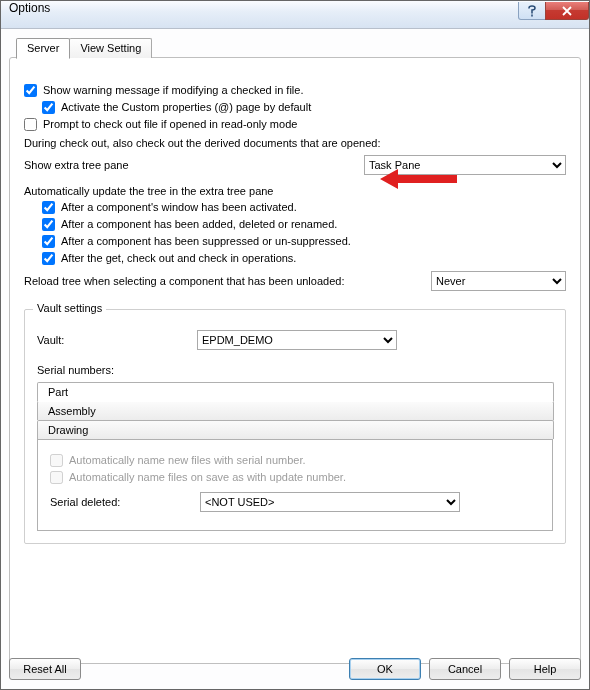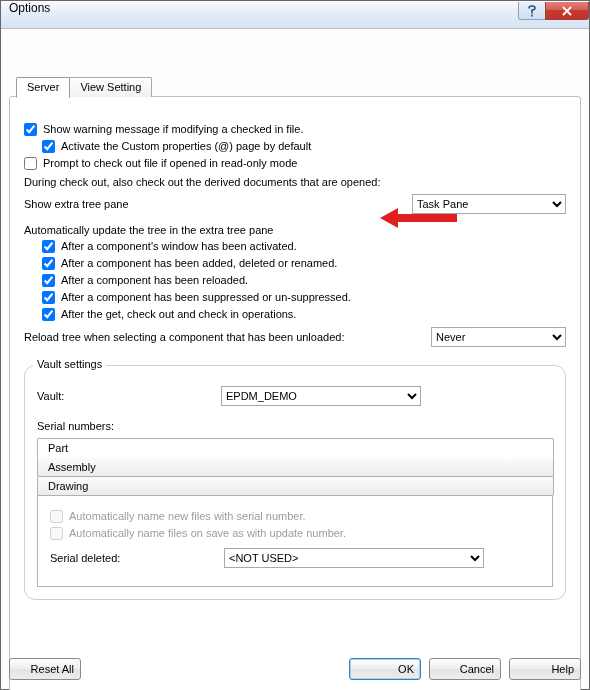--- a/index.html
+++ b/index.html
@@ -16,63 +16,63 @@
   }
   .titlebar .title { flex:1; font-size:12px; color:#000; }
   .titlebar .ctrls { display:flex; height:100%; align-items:flex-start; padding-top:1px; }
   .tbbtn { height:18px; border:1px solid #8aa2c0; border-top:none; margin-left:-1px;
            display:flex; align-items:center; justify-content:center; }
   .tbbtn.help { width:28px; background:linear-gradient(#e8f1fb,#cfe0f4); border-bottom-left-radius:3px; }
   .tbbtn.close { width:44px; background:linear-gradient(#e97f7a,#d05a53 49%,#c53a31 50%,#c23128);
                  border-color:#9a423a; border-bottom-right-radius:3px; color:#fff; }
   .tbbtn svg { display:block; }
   
-  .client { position:absolute; top:28px; left:0; right:0; bottom:0; padding:8px 8px 8px 8px;margin-top:39px; }
+  .client { position:absolute; top:28px; left:0; right:0; bottom:0; padding:8px 8px 8px 8px; }
   .tabset { border:1px solid #bfbfbf; background:#fff; position:relative; height:607px;
             border-radius:3px; }
   .tabstrip { position:absolute; top:-20px; left:6px; display:flex; }
   .tab { padding:3px 10px 4px 10px; border:1px solid #a9a9a9; border-bottom:none;
          background:linear-gradient(#fefefe,#f1f1f1); margin-right:-1px; border-top-left-radius:2px;
          border-top-right-radius:2px; position:relative; }
   .tab.active { background:#fff; z-index:3; border-color:#9a9a9a; border-bottom:1px solid #fff;
                 margin-bottom:-1px; }
   .tabbody { position:absolute; top:0; left:0; right:0; bottom:0; padding:22px 14px 10px 14px;
              overflow:hidden; }
   .chk { display:flex; align-items:flex-start; margin:4px 0; }
   .chk input[type=checkbox] { margin:0 6px 0 0; width:13px; height:13px; }
   .chk.indent1 { margin-left:18px; }
   .chk.indent2 { margin-left:18px; }
-  .lbl-row { display:flex; align-items:center; margin:6px 0; gap:24px; }
+  .lbl-row { display:flex; align-items:center; margin:6px 0; gap:0; }
   .lbl-row .lbl { white-space:nowrap; }
   select.short { width:135px; height:20px; font-family:inherit; font-size:11px;
                  border:1px solid #a9a9a9; background:#fff; }
   select.med { width:220px; height:20px; font-family:inherit; font-size:11px;
                border:1px solid #a9a9a9; background:#fff; }
   select.wide { width:200px; height:20px; font-family:inherit; font-size:11px;
                 border:1px solid #a9a9a9; background:#fff; }
   select.xwide { width:260px; height:20px; font-family:inherit; font-size:11px;
                  border:1px solid #a9a9a9; background:#fff; }
   .section-title { color:#000; margin-top:10px; margin-bottom:4px; }
-  .group { border:1px solid #cfcfcf; border-radius:11px; padding:14px 12px 12px 12px;
+  .group { border:1px solid #cfcfcf; border-radius:2px; padding:14px 12px 12px 12px;
            position:relative; margin-top:18px; }
   .group > .legend { position:absolute; top:-8px; left:8px; background:#fff; padding:0 4px; }
   .inner-tabstrip { display:flex; margin-top:6px;flex-direction:column; }
   .inner-tab { padding:3px 10px; border:1px solid #b0b0b0; border-bottom:none;
                background:linear-gradient(#fbfbfb,#ececec); margin-right:-1px;
                border-top-left-radius:2px; border-top-right-radius:2px; }
   .inner-tab.active { background:#fff; position:relative; z-index:2; margin-bottom:-1px;
                       border-bottom:1px solid #fff; }
   .inner-panel { border:1px solid #b0b0b0; padding:10px 12px 12px 12px; background:#fff; }
   .chk.disabled span { color:#9d9d9d; }
   
   .btnbar { position:absolute; left:8px; right:8px; bottom:9px; display:flex; align-items:center; }
   .btn { width:72px; height:22px; border:1px solid #8a8a8a; border-radius:3px;
          background:linear-gradient(#fefefe,#eeeeee 49%,#e4e4e4 50%,#ededed);
          font-family:inherit; font-size:11px; display:inline-flex; align-items:center;
-         justify-content:flex-end; cursor:default; }
+         justify-content:center; cursor:default; }
   .btn.default { border-color:#3c7fb1; box-shadow:0 0 0 1px #a7d0ef inset; }
   .btnbar .spacer { flex:1; }
   
   .arrow { position:absolute; pointer-events:none; }
 </style>
 </head>
 <body>
 
 <div class="dialog">
   <div class="titlebar">
@@ -130,24 +130,20 @@
         </div>
 
         <div class="section-title">Automatically update the tree in the extra tree pane</div>
         <label class="chk indent2">
           <input type="checkbox" checked="" style="">
           <span>After a component's window has been activated.</span>
         </label>
         <label class="chk indent2">
           <input type="checkbox" checked="" style="">
           <span>After a component has been added, deleted or renamed.</span>
-        </label>
-        <label class="chk indent2">
-          <input type="checkbox" checked="" style="">
-          <span>After a component has been reloaded.</span>
         </label>
         <label class="chk indent2">
           <input type="checkbox" checked="" style="">
           <span>After a component has been suppressed or un-suppressed.</span>
         </label>
         <label class="chk indent2">
           <input type="checkbox" checked="" style="">
           <span>After the get, check out and check in operations.</span>
         </label>
 

